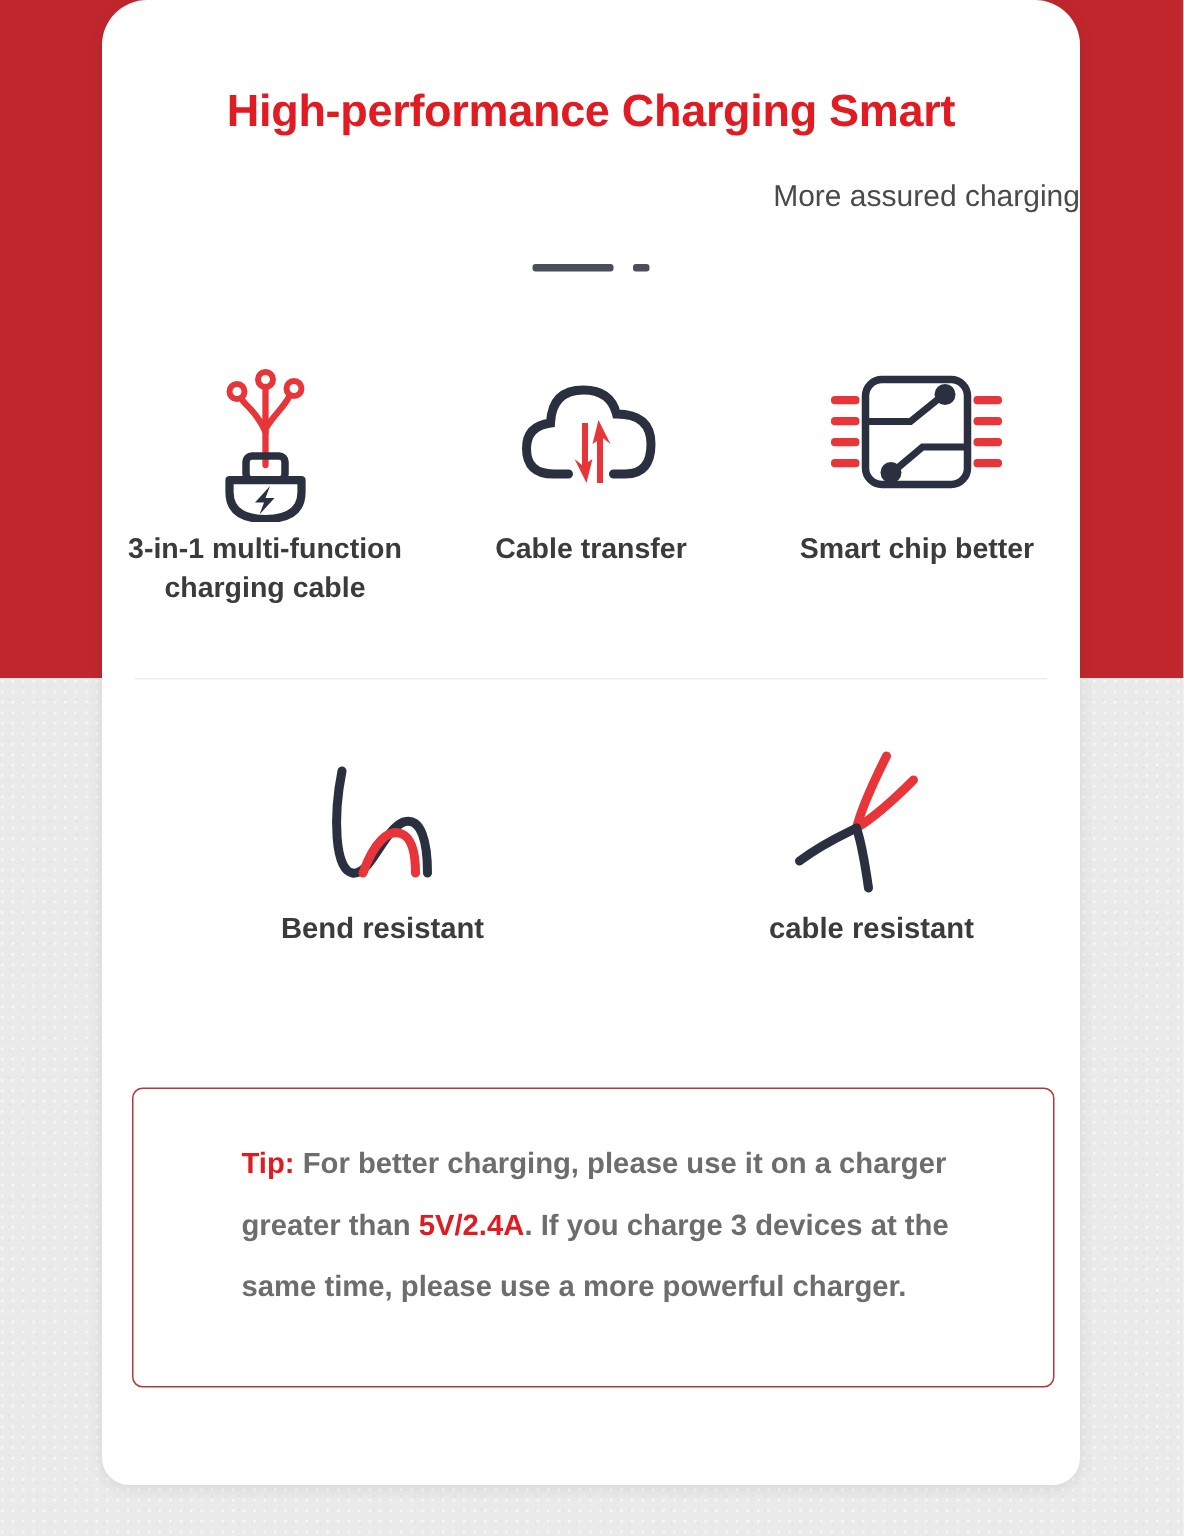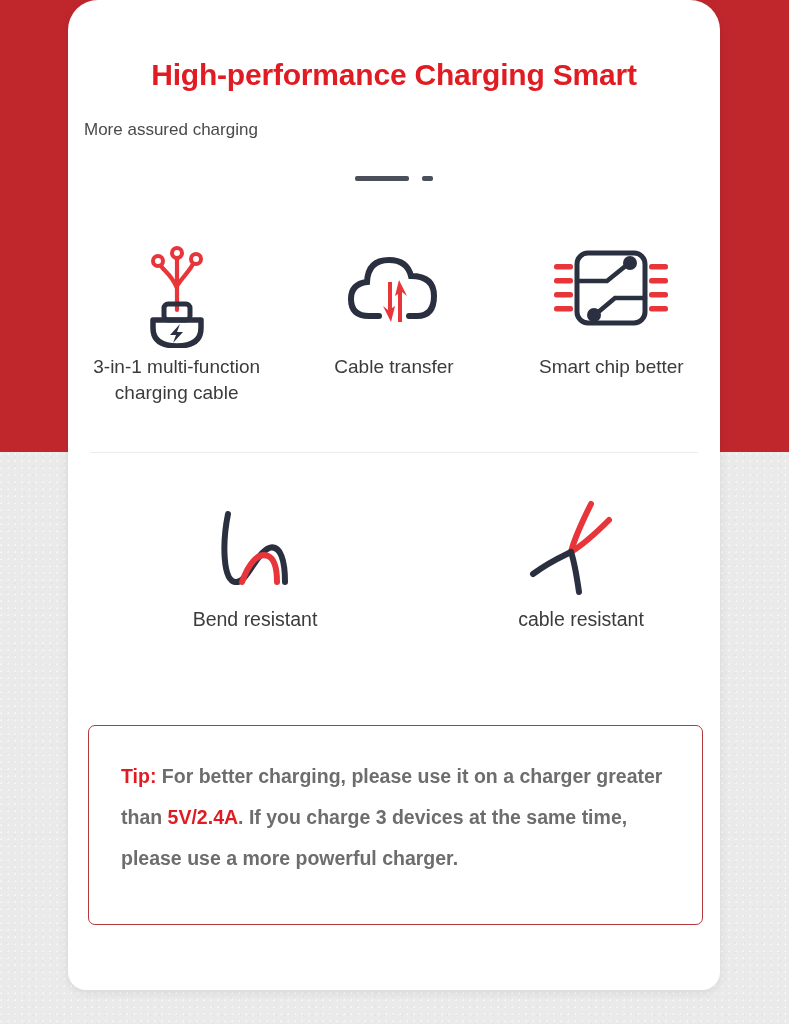--- a/index.html
+++ b/index.html
@@ -61,25 +61,25 @@
     width: 652px;
     text-align: center;
     color: #e01b22;
     font-size: 30px;
     font-weight: bold;
     letter-spacing: -0.2px;
     white-space: nowrap;
   }
   .subtitle {
     position: absolute;
-    left: 16px; top: 120px;
-    width: 652px;
-    text-align: left;
+    left: 0; top: 120px;
+    width: 652px;
+    text-align: right;
     color: #4a4a4a;
-    font-size: 17px;
+    font-size: 20px;
     font-weight: normal;
   }
 
   .divider-row {
     position: absolute;
     left: 0; top: 176px;
     width: 652px;
     display: flex;
     justify-content: center;
     align-items: center;
@@ -106,20 +106,21 @@
     display: flex;
   }
   #row-one { top: 228px; }
   #row-two { top: 492px; padding-left: 24px; }
 
   .feature {
     flex: 1 1 0;
     display: flex;
     flex-direction: column;
     align-items: center;
+    font-weight: bold;
   }
   .icon-wrap {
     height: 120px;
     display: flex;
     align-items: center;
     justify-content: center;
   }
   #row-two .icon-wrap { height: 108px; }
 
   .feature-label {
@@ -152,20 +153,21 @@
     border: 1.5px solid #b5383c;
     border-radius: 7px;
     box-sizing: border-box;
     padding: 30px 32px 0 32px;
   }
   .tip-text {
     color: #6d6d6d;
     font-size: 19.5px;
     line-height: 41px;
     font-weight: bold;
+    margin-left: 40px;
   }
   .tip-strong {
     color: #e01b22;
     font-weight: bold;
   }
   .tip-normal {
     color: #6d6d6d;
     font-weight: bold;
   }
 </style>

